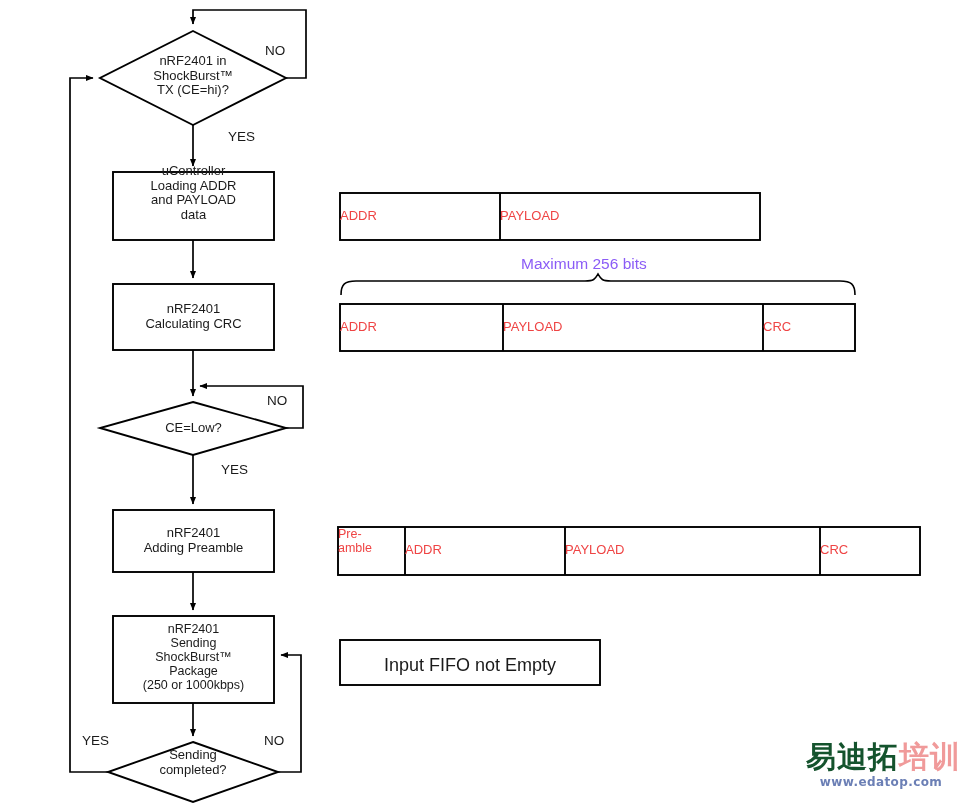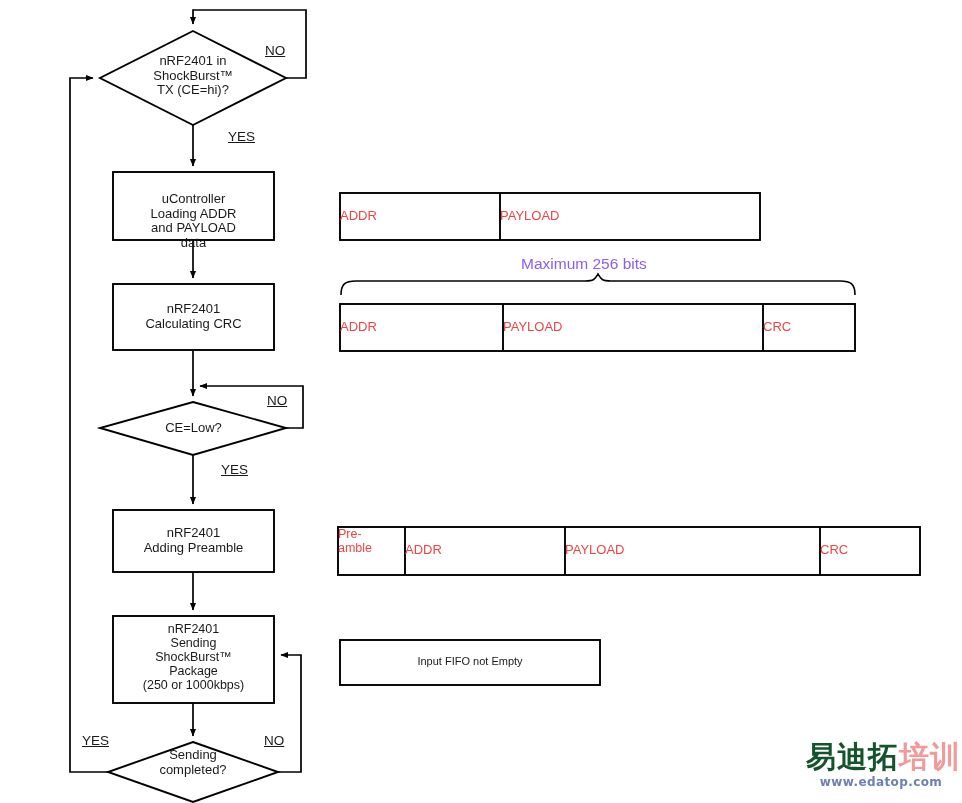--- a/index.html
+++ b/index.html
@@ -36,21 +36,20 @@
     color: #1a1a1a;
     pointer-events: none;
   }
   .diamond-text { font-size: 13px; }
   .box-text { font-size: 13px; }
   .branch-label {
     position: absolute;
     font-size: 13.5px;
     color: #1a1a1a;
     white-space: nowrap;
-    text-decoration: underline;
   }
   .table-cell-text {
     position: absolute;
     text-align: left;
     font-size: 13px;
     color: #ef4444;
     line-height: 1.1;
     white-space: pre-line;
   }
   .section-title {
@@ -60,21 +59,21 @@
     white-space: nowrap;
   }
   .brace-label {
     position: absolute;
     font-size: 15.5px;
     color: #8b5cf6;
     white-space: nowrap;
   }
   .fifo-text {
     position: absolute;
-    font-size: 11px;
+    font-size: 18px;
     color: #1a1a1a;
     white-space: nowrap;
   }
   
   #watermark {
     position: absolute;
     left: 806px;
     top: 742px;
     width: 150px;
     text-align: center;
@@ -177,21 +176,21 @@
       <rect x="340" y="640" width="260" height="45" fill="#ffffff" stroke-width="1.9"></rect>
     </g>
   </svg>
 
   <div class="node-text diamond-text" style="left:108px; top:54px; width:170px;">nRF2401 in
 ShockBurst™
 TX (CE=hi)?</div>
   <div class="branch-label" style="left:265px; top:43px;">NO</div>
   <div class="branch-label" style="left:228px; top:129px;">YES</div>
 
-  <div class="node-text box-text" style="left:113px; top:192px; width:161px;">uController
+  <div class="node-text box-text" style="left:113px; top:164px; width:161px;">uController
 Loading ADDR
 and PAYLOAD
 data</div>
 
   <div class="node-text box-text" style="left:113px; top:302px; width:161px;">nRF2401
 Calculating CRC</div>
 
   <div class="node-text diamond-text" style="left:113px; top:421px; width:161px;">CE=Low?</div>
   <div class="branch-label" style="left:267px; top:393px;">NO</div>
   <div class="branch-label" style="left:221px; top:462px;">YES</div>

